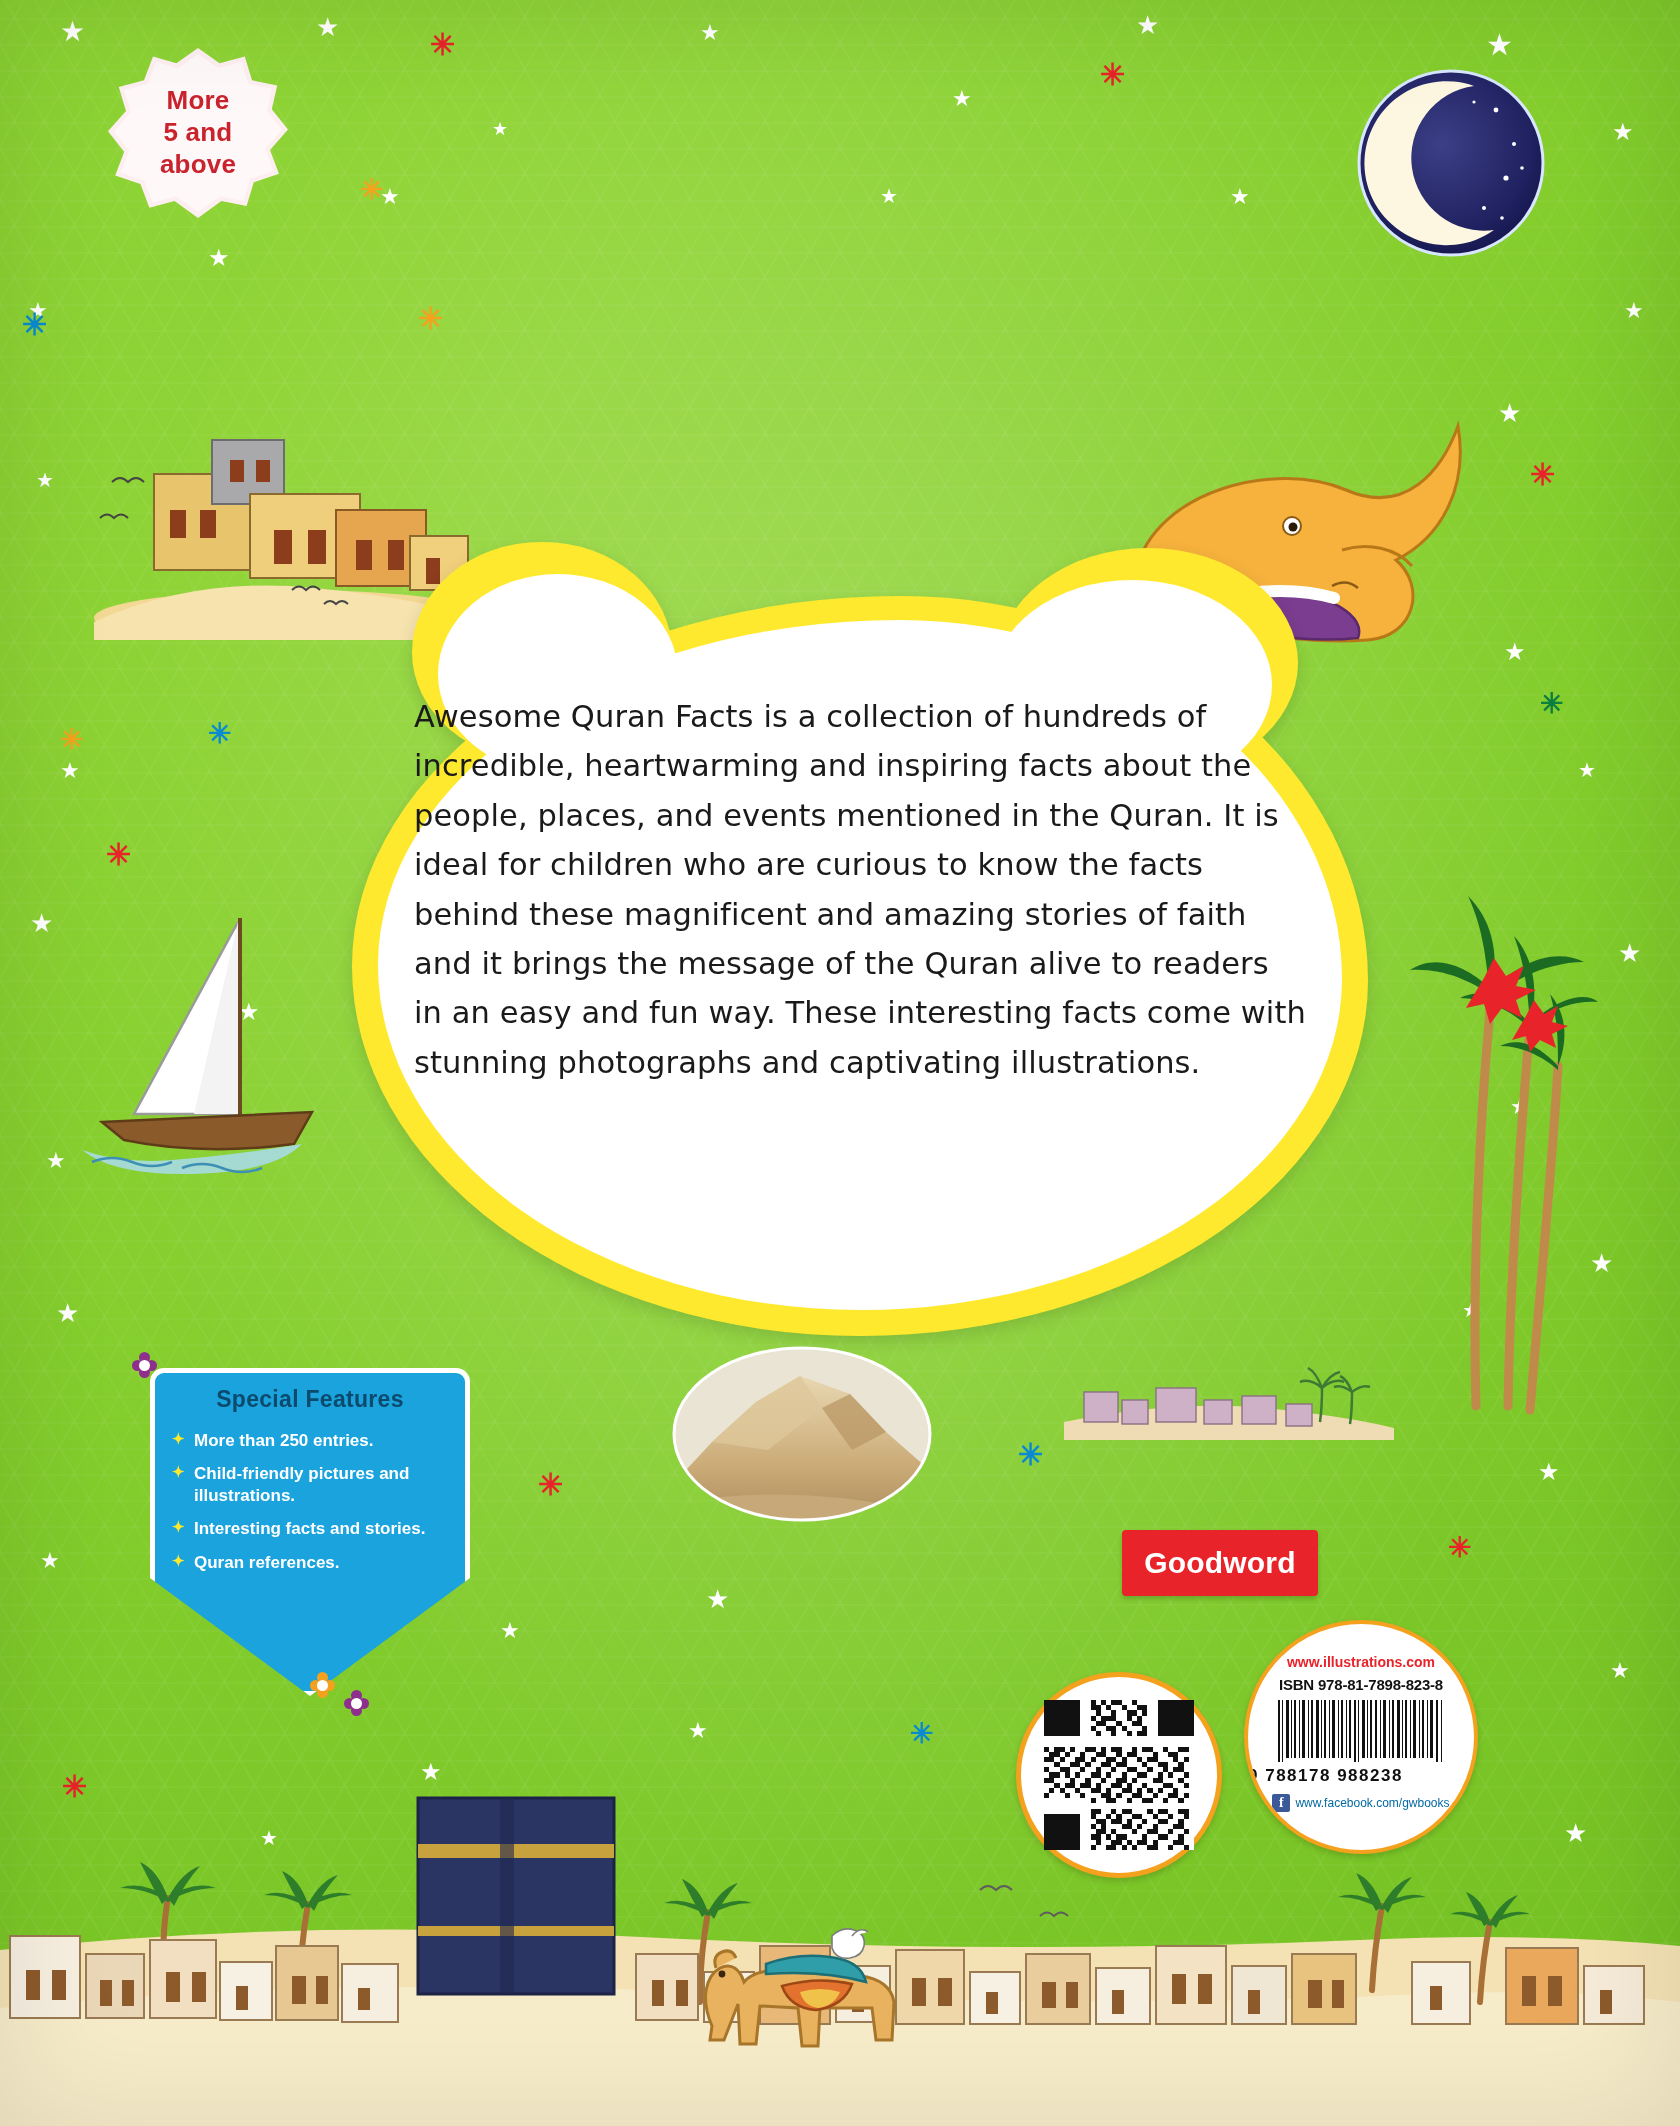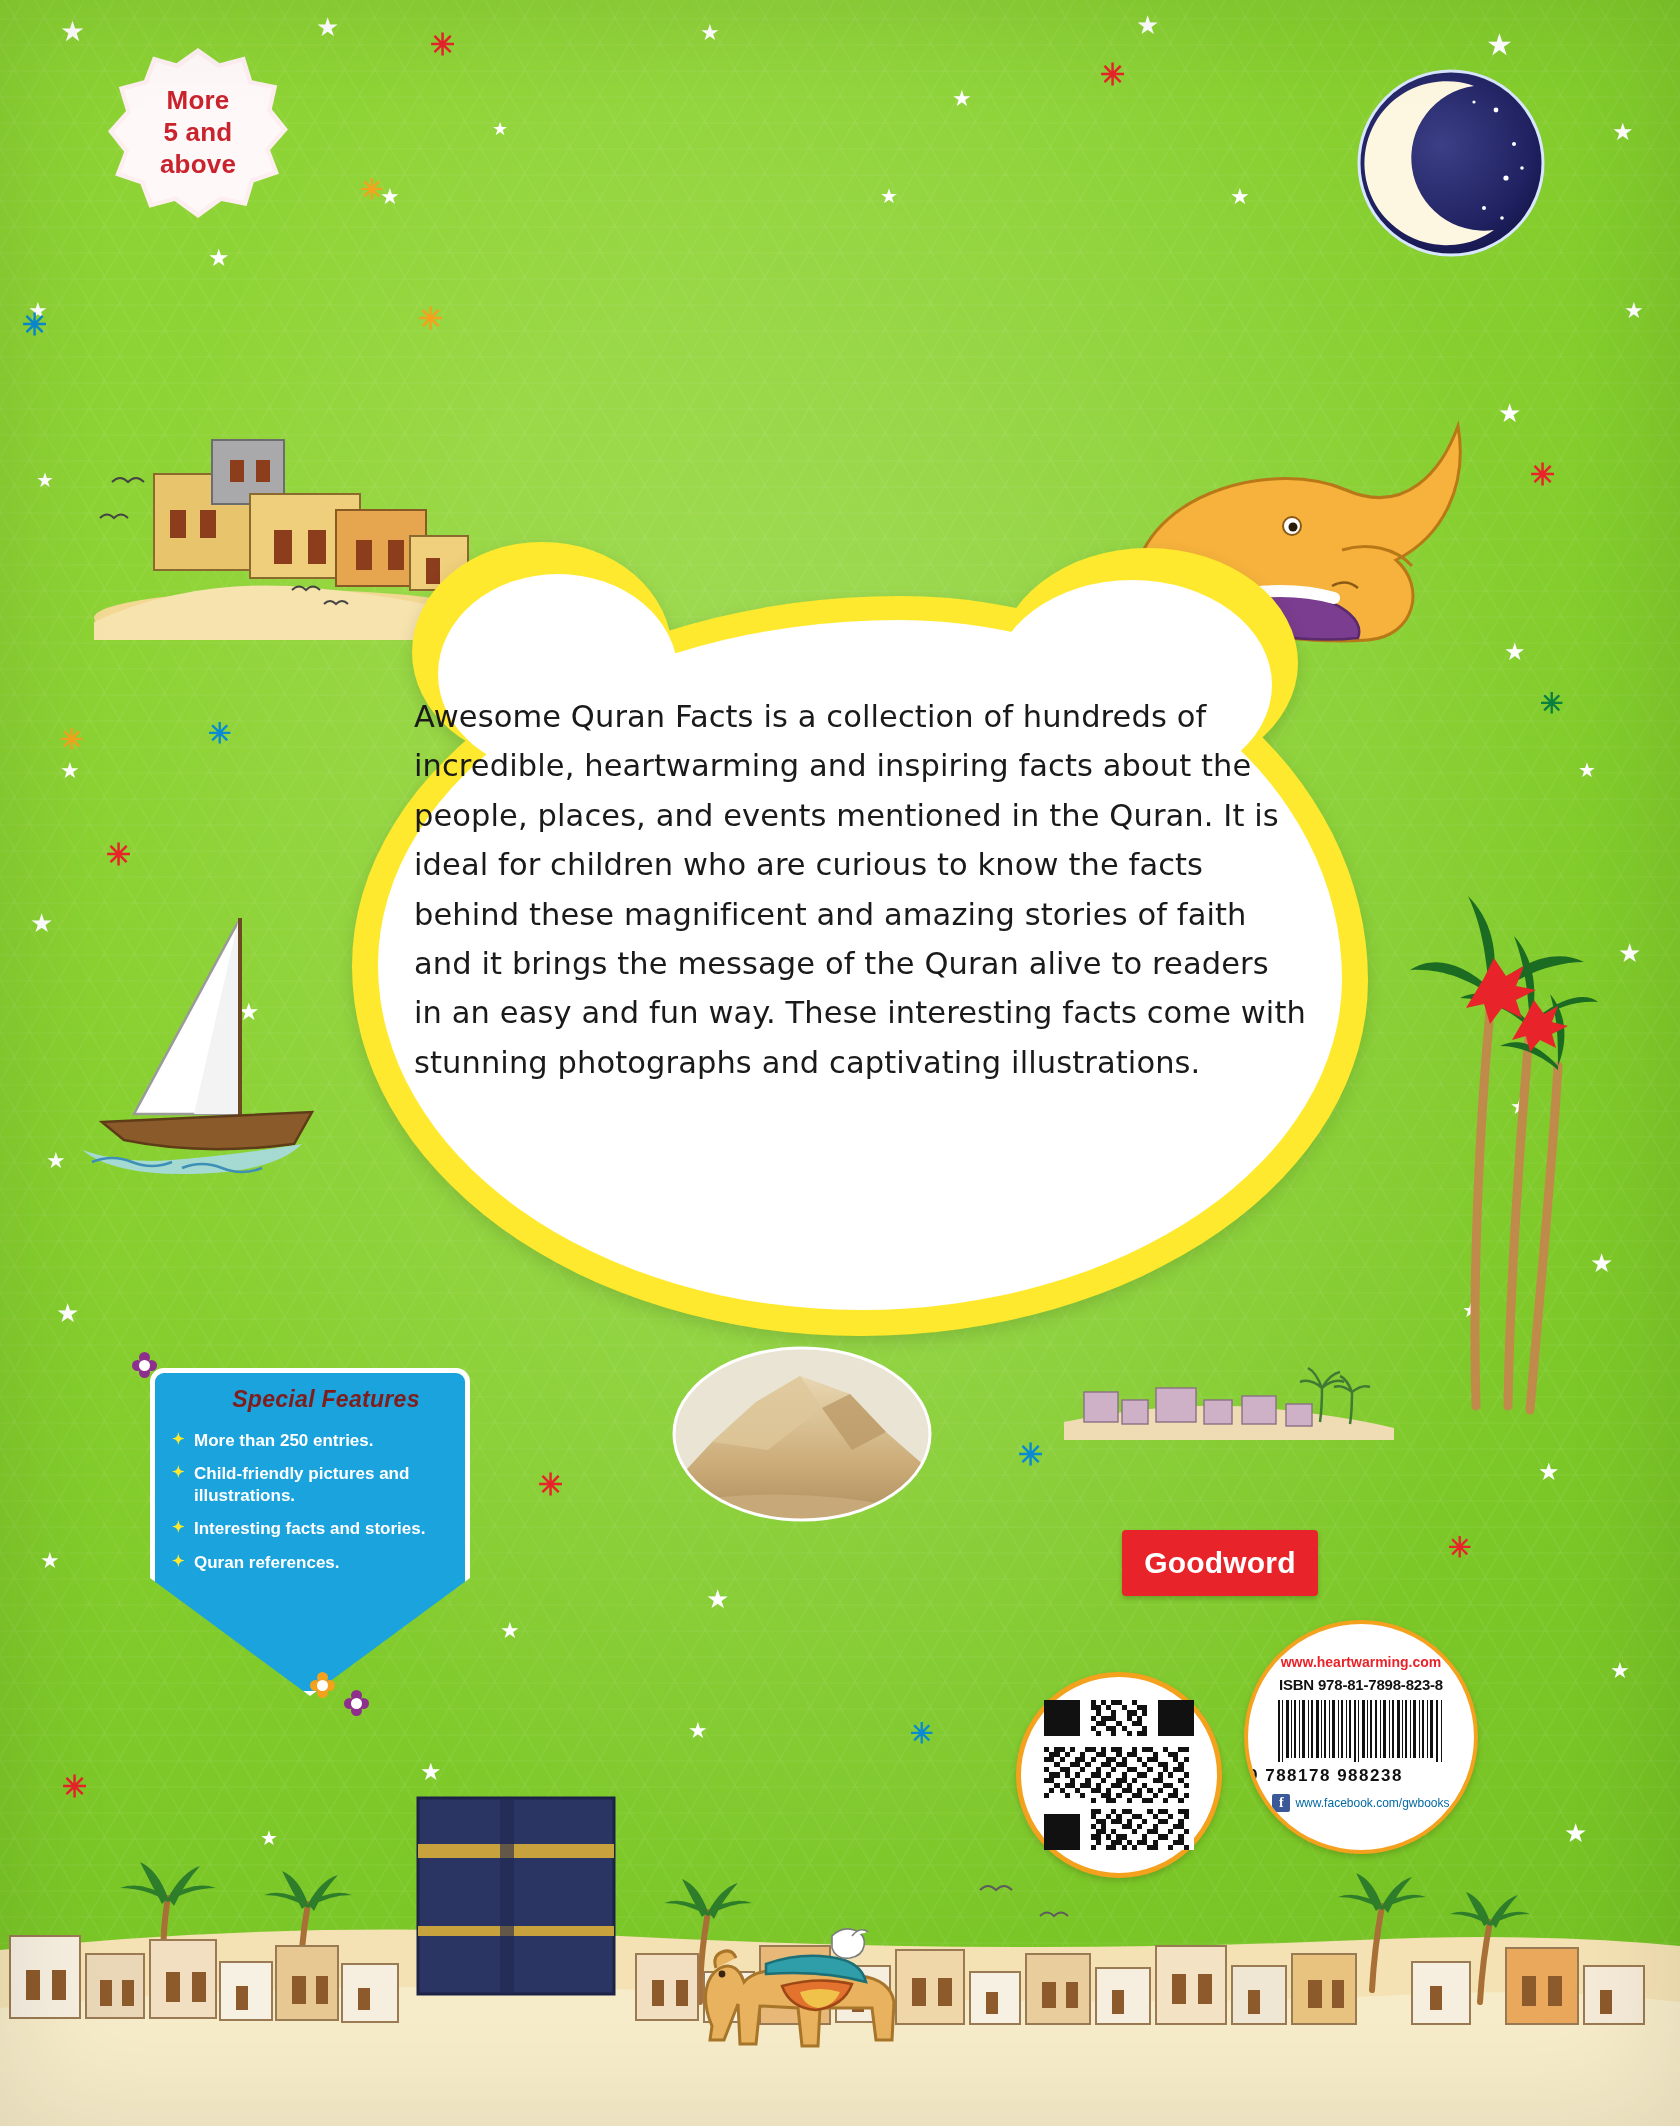--- a/index.html
+++ b/index.html
@@ -233,26 +233,24 @@
     border: 5px solid #ffffff;
     clip-path: polygon(0% 0%, 100% 0%, 100% 64%, 50% 100%, 0% 64%);
     border-radius: 14px;
   }
   .features .f-title {
     position: absolute;
     top: 18px;
     left: 0;
     width: 100%;
     text-align: center;
-    color: #7f1d1d;
+    color: #0c4a6e;
     font-size: 23px;
     font-weight: bold;
-    font-style: italic;
     letter-spacing: .3px;
-    margin-left: 16px;
   }
   .features ul {
     position: absolute;
     top: 62px;
     left: 22px;
     right: 16px;
     margin: 0;
     padding: 0;
     list-style: none;
   }
@@ -830,21 +828,21 @@
         <rect x="15" y="28" width="1" height="1"></rect>
           <rect x="17" y="28" width="1" height="1"></rect>
         <rect x="20" y="28" width="2" height="1"></rect>
           <rect x="24" y="28" width="1" height="1"></rect>
         <rect x="27" y="28" width="1" height="1"></rect>
       </g>
     </svg>
   </div>
 
   <div class="isbn-sticker">
-    <div class="isbn-site">www.heartwarming.com</div>
+    <div class="isbn-site">www.illustrations.com</div>
     <div class="isbn-num">ISBN 978-81-7898-823-8</div>
     <svg class="barcode" viewBox="0 0 170 66" shape-rendering="crispEdges">
       <rect width="170" height="66" fill="#ffffff"></rect>
       <g fill="#111111">
         <rect x="2" y="2" width="2" height="62"></rect>
           <rect x="6" y="2" width="1" height="62"></rect>
         <rect x="10" y="2" width="3" height="58"></rect>
           <rect x="15" y="2" width="1" height="58"></rect>
         <rect x="18" y="2" width="2" height="58"></rect>
           <rect x="23" y="2" width="1" height="58"></rect>

